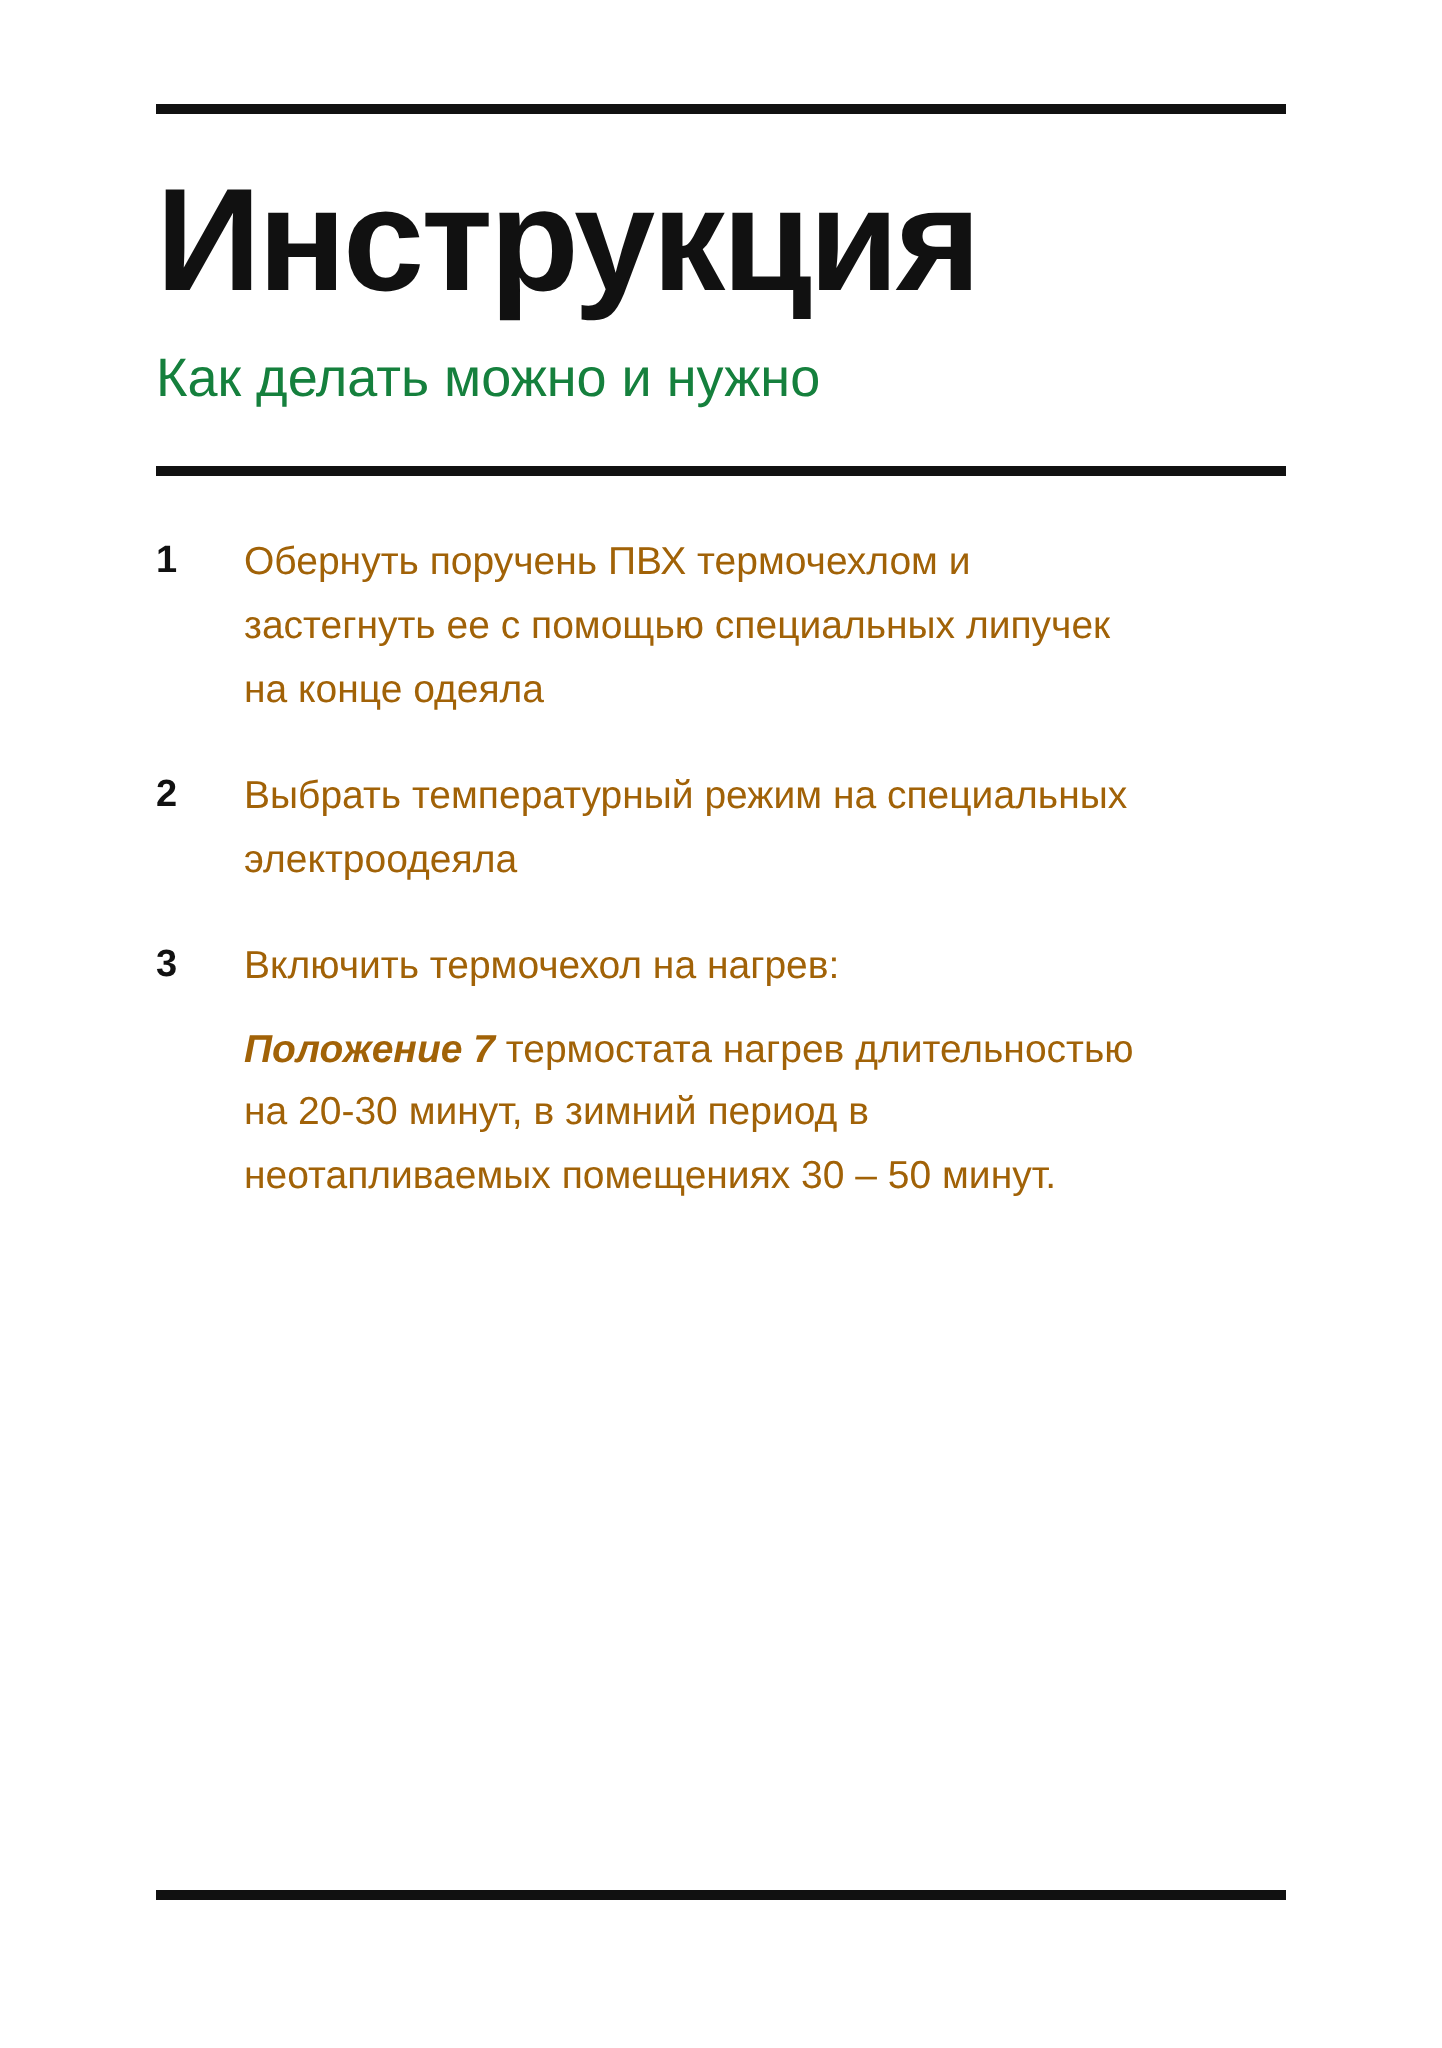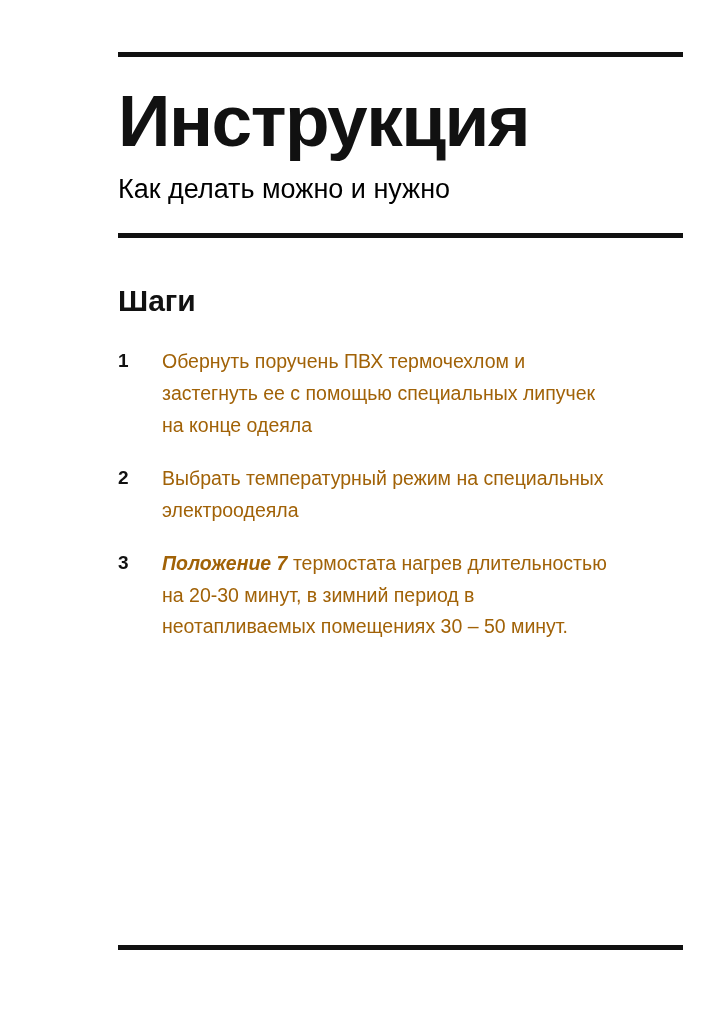--- a/index.html
+++ b/index.html
@@ -15,21 +15,20 @@
     position: relative;
     overflow: hidden;
   }
   .page {
     position: absolute;
     left: 0; top: 0;
     width: 654px;
     height: 1024px;
     box-sizing: border-box;
     padding: 0 78px;
-    margin-left: 40px;
   }
   .rule {
     height: 5px;
     background: #111111;
     width: 565px;
   }
   .rule-top { margin-top: 52px; }
   .rule-mid { margin-top: 28px; }
   .rule-bottom {
     position: absolute;
@@ -45,21 +44,21 @@
     letter-spacing: -1.5px;
     line-height: 1.0;
     margin: 27px 0 0 0;
     color: #111111;
   }
   .doc-subtitle {
     font-size: 27px;
     font-weight: normal;
     line-height: 1.2;
     margin: 16px 0 0 0;
-    color: #000000;
+    color: #15803d;
   }
   .section-heading {
     font-size: 30px;
     font-weight: bold;
     margin: 46px 0 0 0;
     color: #111111;
   }
   .steps {
     margin-top: 28px;
   }
@@ -99,41 +98,41 @@
 <div class="page">
 
   <div class="rule rule-top"></div>
 
   <h1 class="doc-title">Инструкция</h1>
 
   <p class="doc-subtitle">Как делать можно и нужно</p>
 
   <div class="rule rule-mid"></div>
 
-  <h2 class="section-heading">Шаги</h2>
 
   <div class="steps">
 
     <div class="step">
       <div class="step-num">1</div>
       <div class="step-body">
         <p><span>Обернуть поручень ПВХ термочехлом и застегнуть ее с помощью специальных липучек на конце одеяла</span></p>
       </div>
     </div>
 
     <div class="step">
       <div class="step-num">2</div>
       <div class="step-body">
         <p><span>Выбрать температурный режим на специальных электроодеяла</span></p>
       </div>
     </div>
 
     <div class="step">
       <div class="step-num">3</div>
       <div class="step-body">
+        <p><span>Включить термочехол на нагрев:</span></p>
         <p><span class="lead-em">Положение 7</span><span> термостата нагрев длительностью на 20-30 минут, в зимний период в неотапливаемых помещениях 30 – 50 минут.</span></p>
       </div>
     </div>
 
   </div>
 
   <div class="rule-bottom"></div>
 
 </div>
 

